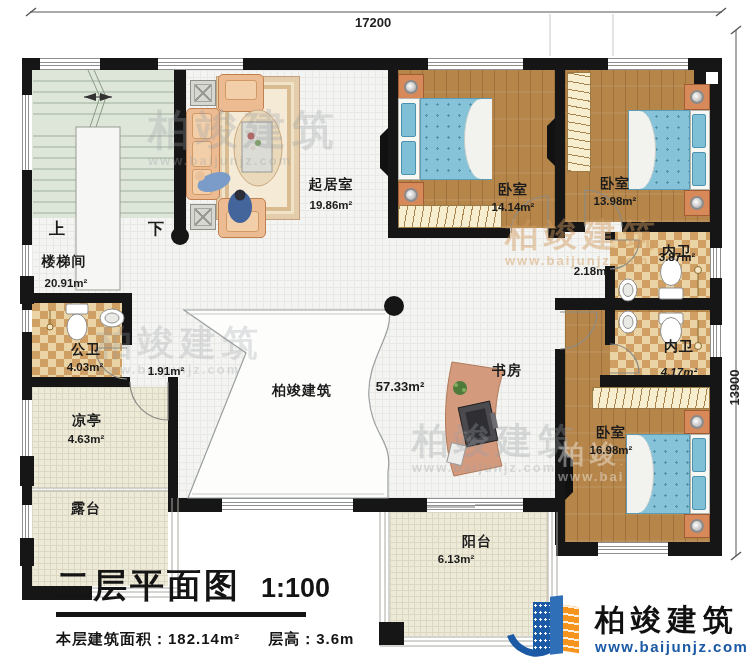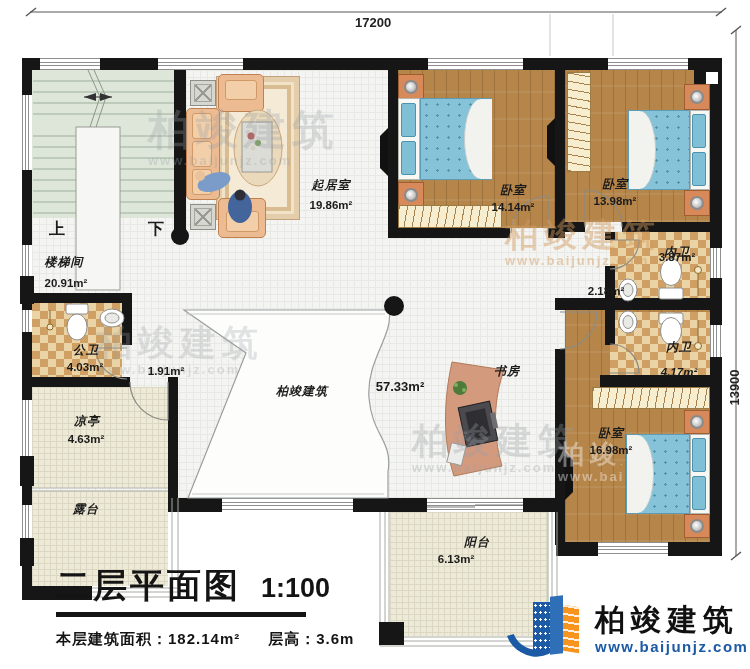--- a/index.html
+++ b/index.html
@@ -20,21 +20,21 @@
                          repeating-linear-gradient(0deg,rgba(255,255,255,.07) 0 2px,transparent 2px 27px);}
   .checker{background-image:conic-gradient(#ead3a4 25%,#cf9f63 0 50%,#ead3a4 0 75%,#cf9f63 0);
         background-size:16px 16px;}
   .green{background-color:#dde6d9;}
   .win-h{position:absolute;background:#fff;
         background-image:repeating-linear-gradient(to bottom,#8f8f8f 0,#8f8f8f 1px,transparent 1px,transparent 3.6px);}
   .win-v{position:absolute;background:#fff;
         background-image:repeating-linear-gradient(to right,#8f8f8f 0,#8f8f8f 1px,transparent 1px,transparent 3.2px);}
   .lbl{position:absolute;font-weight:bold;color:#1b1b1b;white-space:nowrap;
        transform:translate(-50%,-50%);text-align:center;}
-  .nm{font-size:12px;letter-spacing:1px;font-style:italic;}
+  .nm{font-size:14px;letter-spacing:1px;}
   .ar{font-size:11.5px;}
   .updown{font-size:16px;}
   .ns{position:absolute;background:#d8895a;border:1px solid #a05c32;box-sizing:border-box;}
   .ns:after{content:"";position:absolute;left:50%;top:50%;width:14px;height:14px;margin:-7px 0 0 -7px;
        border-radius:50%;background:radial-gradient(circle at 40% 40%,#ffffff,#b9b9b9 70%);
        border:2px solid #8a8a8a;box-sizing:border-box;}
   .hatch-h{position:absolute;background-color:#f6eecf;border:1px solid #9c7b45;box-sizing:border-box;
        background-image:repeating-linear-gradient(100deg,#a8824e 0 1px,transparent 1px 8px);}
   .hatch-v{position:absolute;background-color:#f6eecf;border:1px solid #9c7b45;box-sizing:border-box;
        background-image:repeating-linear-gradient(10deg,#a8824e 0 1px,transparent 1px 8px);}
@@ -358,21 +358,21 @@
   <div class="lbl nm" style="left:86px;top:350px;">公卫</div>
   <div class="lbl ar" style="left:85px;top:367px;">4.03m²</div>
   <div class="lbl nm" style="left:87px;top:421px;text-align:center;">凉亭</div>
   <div class="lbl ar" style="left:86px;top:439px;">4.63m²</div>
   <div class="lbl nm" style="left:86px;top:509px;">露台</div>
   <div class="lbl nm" style="left:302px;top:391px;">柏竣建筑</div>
   <div class="lbl ar" style="left:400px;top:386px;font-size:13px;">57.33m²</div>
   <div class="lbl nm" style="left:507px;top:371px;">书房</div>
   <div class="lbl nm" style="left:477px;top:542px;">阳台</div>
   <div class="lbl ar" style="left:456px;top:559px;">6.13m²</div>
-  <div class="lbl ar" style="left:606px;top:271px;margin-top:20px;">2.18m²</div>
+  <div class="lbl ar" style="left:592px;top:271px;">2.18m²</div>
   <div class="lbl ar" style="left:166px;top:343px;margin-top:28px;">1.91m²</div>
   <div class="lbl updown" style="left:57px;top:229px;">上</div>
   <div class="lbl updown" style="left:156px;top:229px;">下</div>
 
   <div class="dimtxt" style="left:355px;top:15px;">17200</div>
   <div class="dimtxt" style="left:716px;top:380px;transform:rotate(-90deg);transform-origin:center;">13900</div>
 
   <div id="title-block">
     <div id="title-line1">
       <span id="title-main">二层平面图</span><span id="title-scale">1:100</span>

